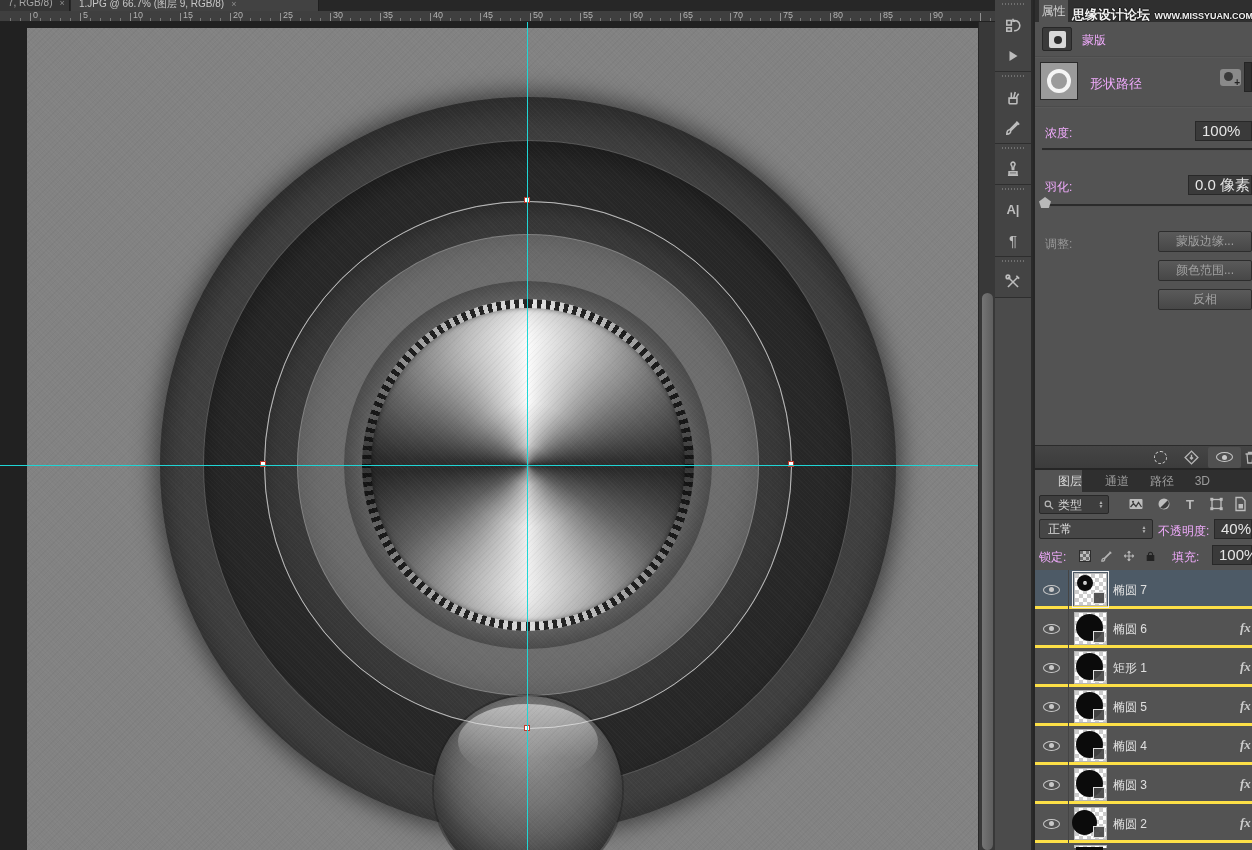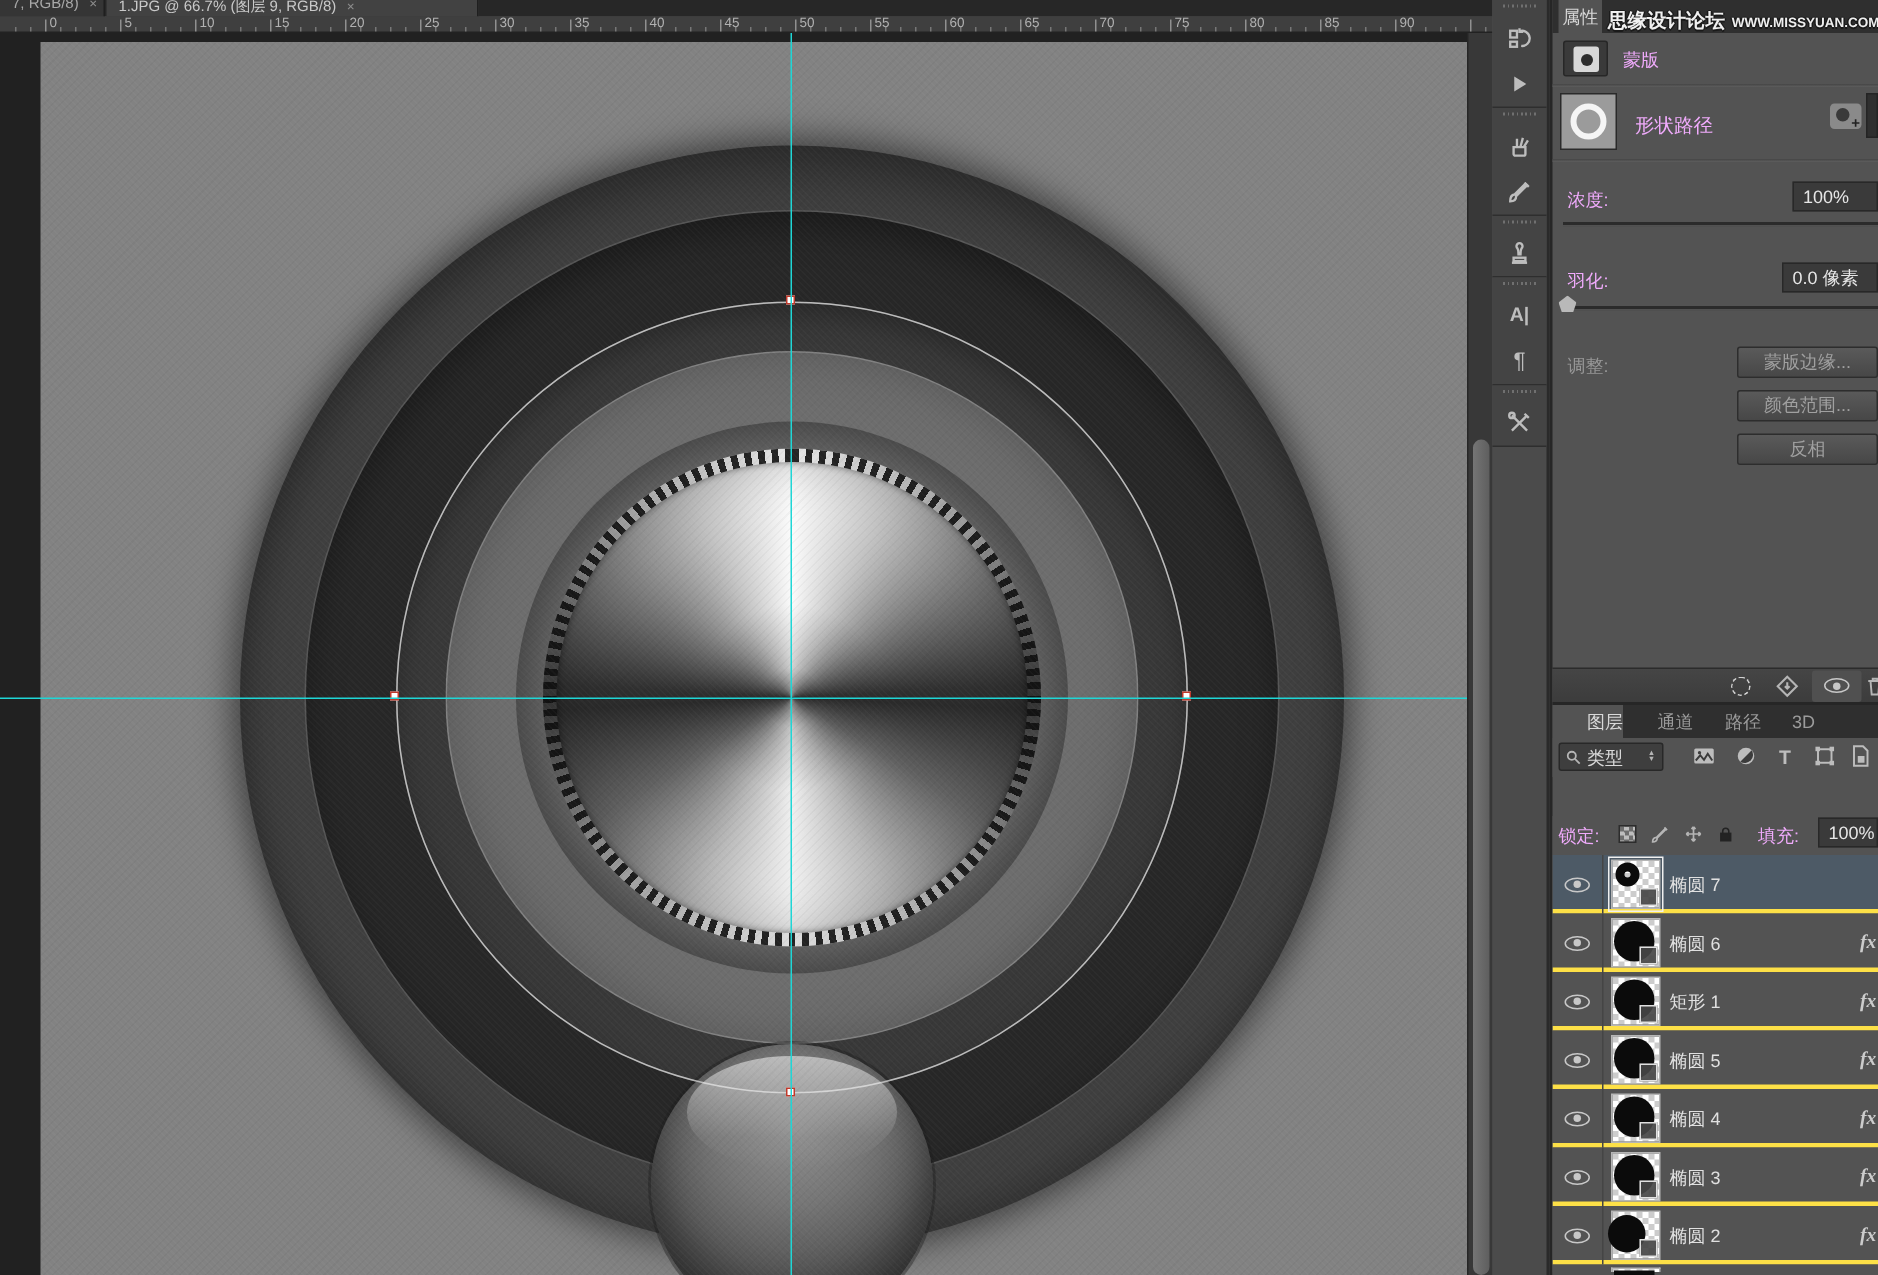--- a/index.html
+++ b/index.html
@@ -71,21 +71,21 @@
   .dock-sec { position:relative; width:100%; background:#444; border-bottom:1px solid #2e2e2e; padding-top:9px; }
   .grip { position:absolute; top:3px; left:7px; width:24px; height:2px;
     background:repeating-linear-gradient(90deg,#707070 0 1px, rgba(0,0,0,0) 1px 3px); }
   .dock-btn { width:100%; height:31px; display:flex; align-items:center; justify-content:center; color:#bdbdbd; font-size:14px; }
   .dock-btn svg { stroke:#bdbdbd; fill:none; stroke-width:1.4; }
 
   
   .panel-label { position:absolute; font-size:12px; color:#f0abfc; }
   .dim { color:#979797; }
   .valbox { position:absolute; height:20px; background:#3a3a3a; border:1px solid #282828;
-    color:#e6e6e6; font-size:12px; line-height:18px; padding-left:6px; }
+    color:#e6e6e6; font-size:15px; line-height:18px; padding-left:6px; }
   .divider { position:absolute; left:1035px; width:217px; height:2px;
     background:linear-gradient(#454545,#5e5e5e); }
 
   
   #props-header { left:1035px; top:0; width:217px; height:22px; background:#2f2f2f; }
   #props-tab { position:absolute; left:4px; top:0; width:29px; height:22px; background:#535353;
     color:#d6d6d6; font-size:12px; text-align:center; line-height:22px; }
   #watermark { left:1072px; top:5px; width:180px; z-index:60; white-space:nowrap; pointer-events:none; }
   #watermark .w1 { font-size:13px; font-weight:bold; color:#f0f0f0;
     text-shadow:1px 0 #1a1a1a,-1px 0 #1a1a1a,0 1px #1a1a1a,0 -1px #1a1a1a; }
@@ -484,20 +484,28 @@
         </div>
         <div class="ficon" style="left: 195px;">
           <svg width="16" height="16" viewBox="0 0 16 16">
             <path d="M4 1.5h6l3 3v10H4z"></path>
             <rect x="6.5" y="8" width="4.5" height="4.5" fill="#bdbdbd" stroke="none"></rect>
           </svg>
         </div>
       </div>
   </div>
 
+  <div id="blend-row" class="abs">
+    <div id="blend-select">
+      <span>正常</span>
+      <span class="updown" style="right:4px;top:5px;position:absolute;">▲<br>▼</span>
+    </div>
+    <span class="panel-label" style="left:123px;top:5px;position:absolute;">不透明度:</span>
+    <div class="valbox" style="left:179px;top:1px;width:38px;position:absolute;">40%</div>
+  </div>
 
   <div id="lock-row" class="abs">
     <span class="panel-label" style="left:4px;top:5px;position:absolute;">锁定:</span>
     <div class="lock-ico" style="left:42px;">
         <div class="checker12"></div>
       </div>
     <div class="lock-ico" style="left:64px;">
       <svg width="14" height="14" viewBox="0 0 16 16">
           <path d="M2 14c2.5 0 3.5-1 3.5-3L12 4.5 11.5 4 5 10.5c-2 0-3 1.5-3 3.5z"></path>
           <path d="M11 3l2 2"></path>

